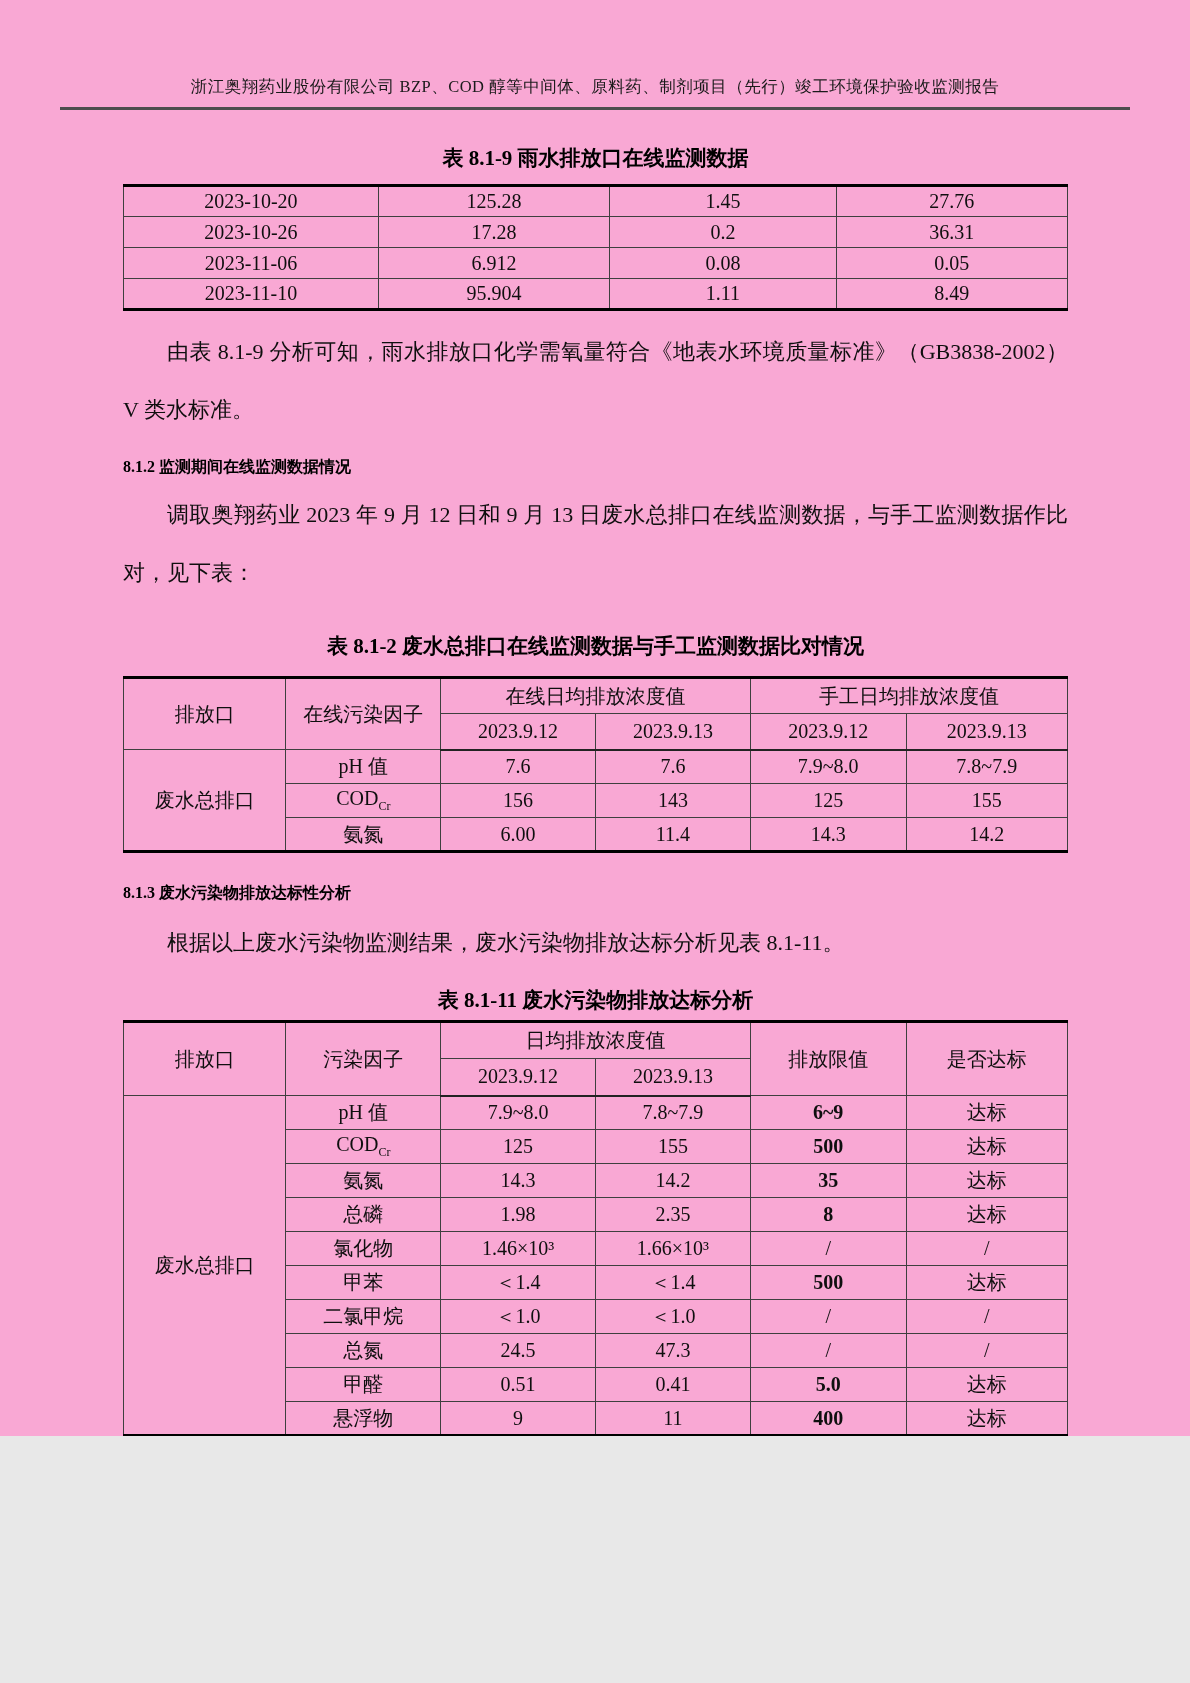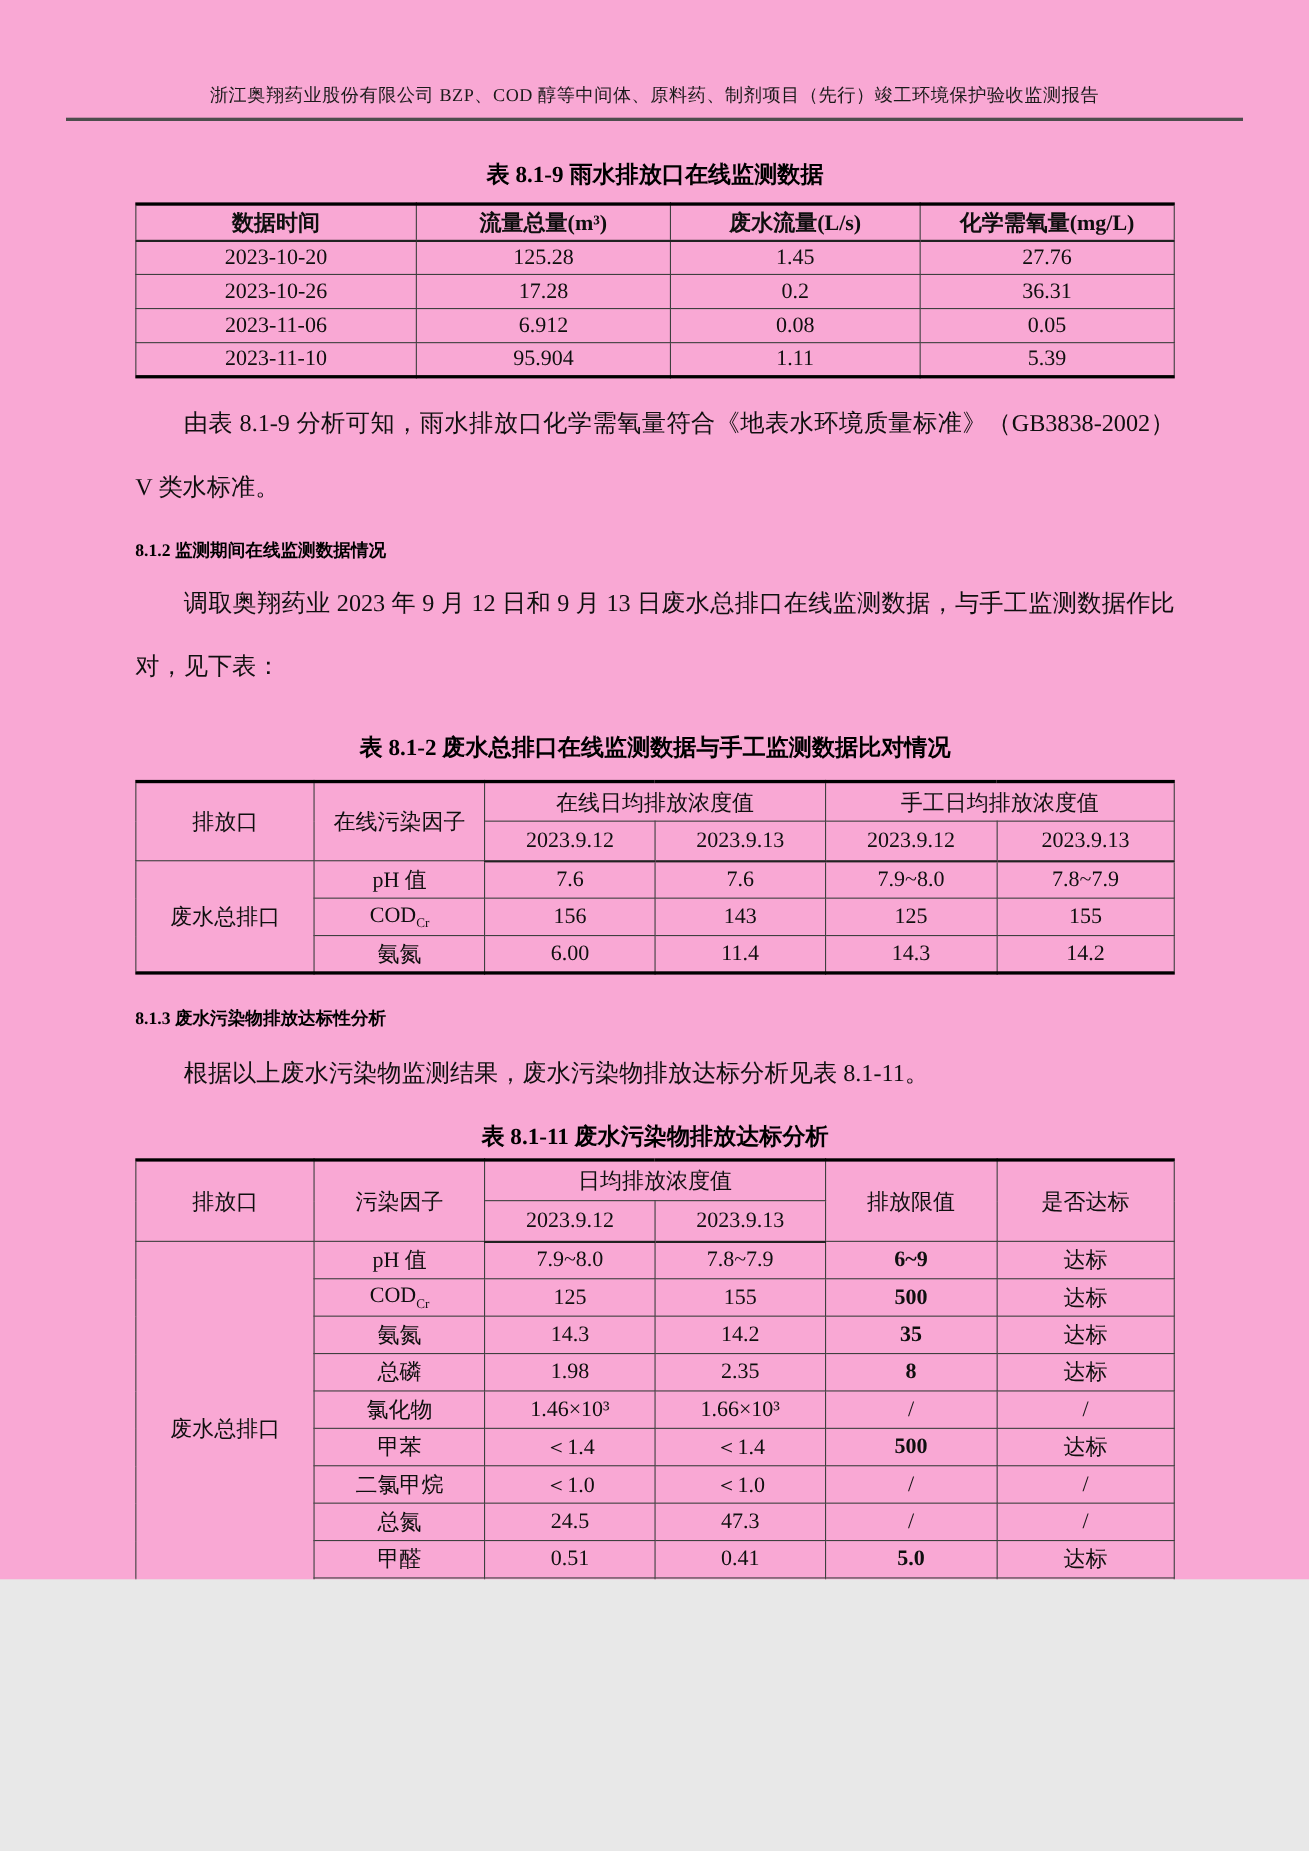--- a/index.html
+++ b/index.html
@@ -112,26 +112,20 @@
 
     <div class="tbl-title tt1">表 8.1-9 雨水排放口在线监测数据</div>
     <table class="t1">
       <colgroup>
           <col style="width:27%">
           <col style="width:24.5%">
           <col style="width:24%">
           <col style="width:24.5%">
         </colgroup>
       <tbody>
-          <tr class="thick-under">
-        <th>数据时间</th>
-        <th>流量总量(m³)</th>
-        <th>废水流量(L/s)</th>
-        <th>化学需氧量(mg/L)</th>
-      </tr>
       <tr>
         <td>2023-10-20</td>
         <td>125.28</td>
         <td>1.45</td>
         <td>27.76</td>
       </tr>
       <tr>
         <td>2023-10-26</td>
         <td>17.28</td>
         <td>0.2</td>
@@ -140,21 +134,21 @@
       <tr>
         <td>2023-11-06</td>
         <td>6.912</td>
         <td>0.08</td>
         <td>0.05</td>
       </tr>
       <tr>
         <td>2023-11-10</td>
         <td>95.904</td>
         <td>1.11</td>
-        <td>5.39</td>
+        <td>8.49</td>
       </tr>
     </tbody>
       </table>
 
     <p class="body-para p1">由表 8.1-9 分析可知，雨水排放口化学需氧量符合《地表水环境质量标准》（GB3838-2002）V 类水标准。</p>
 
     <h2 class="sec-heading sec2">8.1.2 监测期间在线监测数据情况</h2>
 
     <p class="body-para p2">调取奥翔药业 2023 年 9 月 12 日和 9 月 13 日废水总排口在线监测数据，与手工监测数据作比对，见下表：</p>
 

